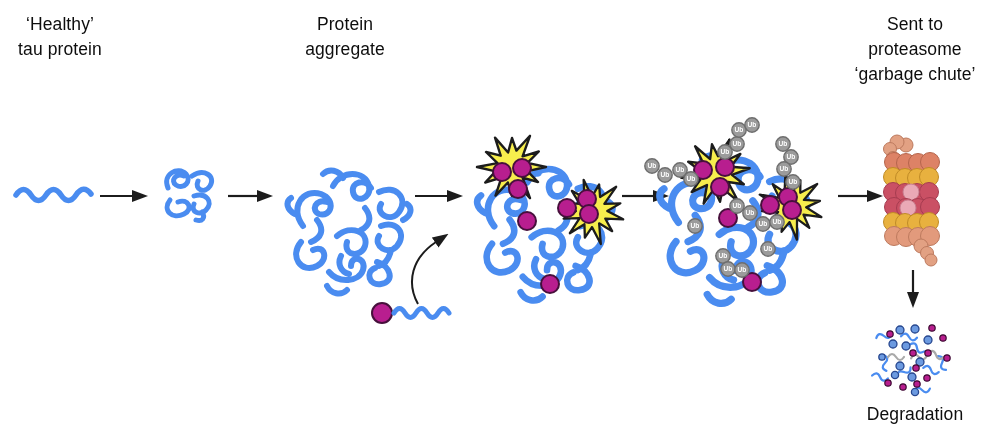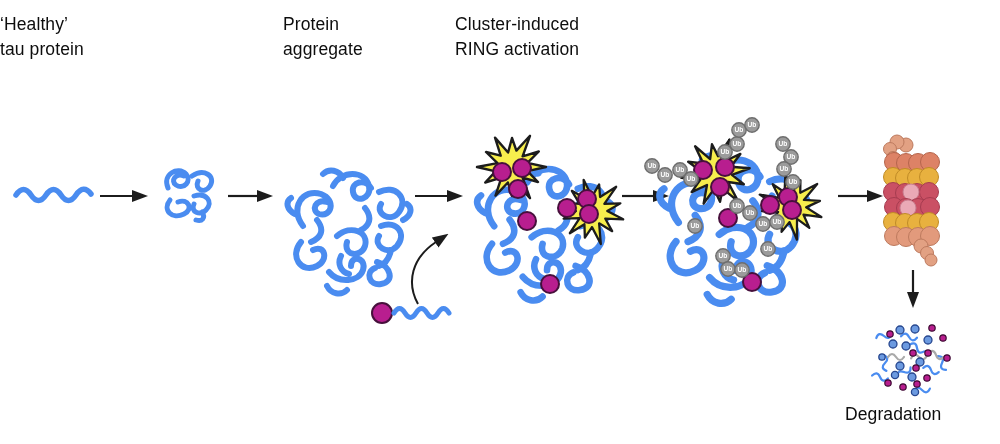--- a/index.html
+++ b/index.html
@@ -1,18 +1,18 @@
 <!DOCTYPE html>
 <html style="--tau_blue: #4a8cf0; --magenta: #b81e8f; --magenta_edge: #47103c; --burst_yellow: #f7ee4d; --ink: #1c1c1c; --ub_gray: #9b9b9b; --ub_edge: #6e6e6e; --pr_salmon: #dd8266; --pr_gold: #e8b13f; --pr_red: #ca5064;"><head>
 <meta charset="utf-8">
 <style>
   html,body{margin:0;padding:0;background:#fff;}
   .canvas{position:relative;width:1000px;height:444px;background:#fff;overflow:hidden;
           font-family:"Liberation Sans",sans-serif;}
-  .lbl{position:absolute;text-align:left;color:#0d0d0d;font-size:17.5px;line-height:25px;
+  .lbl{position:absolute;text-align:center;color:#0d0d0d;font-size:17.5px;line-height:25px;
        white-space:pre-line;letter-spacing:0.1px;}
   .lbl.small{line-height:24px;}
   svg{position:absolute;left:0;top:0;}
   .tangle{stroke:var(--tau_blue);stroke-width:6;fill:none;stroke-linecap:round;stroke-linejoin:round;}
   .smalltangle{stroke:var(--tau_blue);stroke-width:5;fill:none;stroke-linecap:round;stroke-linejoin:round;}
   .squig{stroke:var(--tau_blue);stroke-width:5.5;fill:none;stroke-linecap:round;}
   .arrow{stroke:var(--ink);stroke-width:2.2;fill:none;}
   .ah{fill:var(--ink);}
   .burst{fill:var(--burst_yellow);stroke:var(--ink);stroke-width:2.4;stroke-linejoin:round;}
   .mg{fill:var(--magenta);stroke:var(--magenta_edge);stroke-width:2;}
@@ -32,22 +32,23 @@
 </style>
 </head>
 <body>
 
 <div class="canvas">
 
   <div class="lbl" style="left:0px;top:12px;width:120px;">‘Healthy’
 tau protein</div>
   <div class="lbl" style="left:283px;top:12px;width:124px;">Protein
 aggregate</div>
-  <div class="lbl" style="left:455px;top:12px;width:162px;">Cluster-induced
-RING activation</div>
+  <div class="lbl" style="left:833px;top:12px;width:164px;">Sent to
+proteasome
+‘garbage chute’</div>
 
   <div class="lbl" style="left:845px;top:402px;width:140px;">Degradation</div>
 
   <svg width="1000" height="444" viewBox="0 0 1000 444">
     <defs>
       <marker id="ah" viewBox="0 0 16 12" refX="1" refY="6" markerWidth="16" markerHeight="12" orient="auto-start-reverse" markerUnits="userSpaceOnUse">
         <path class="ah" d="M0,0 L16,6 L0,12 Z"></path>
       </marker>
       <g id="tangle">
         <path class="tangle" d="M22,62 C8,44 22,24 40,30 C56,36 50,54 38,50 C30,47 34,34 46,38"></path>

